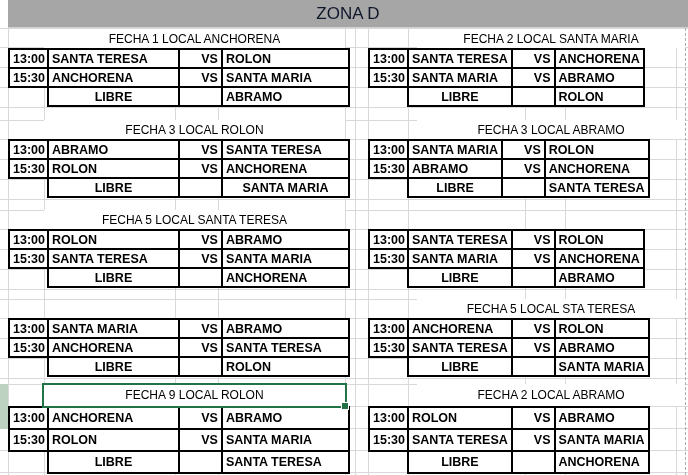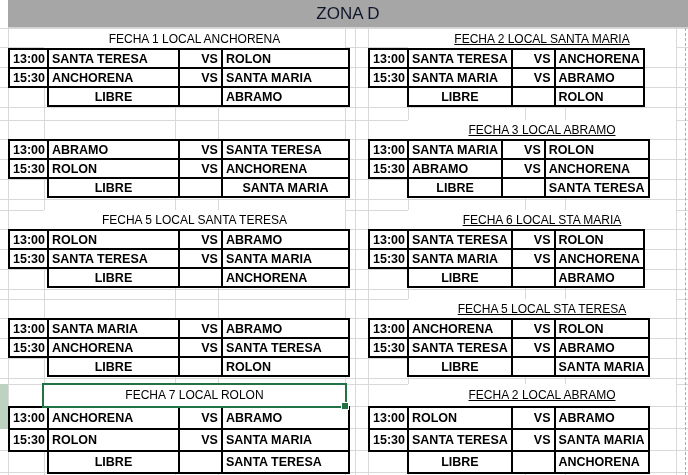--- a/index.html
+++ b/index.html
@@ -12,21 +12,21 @@
         border-left:1px dashed #ababab;z-index:0;}
   
   .title{position:absolute;left:8px;top:0;width:680px;height:28px;background:#a6a6a6;
          border-bottom:1px solid #d1d1d1;display:flex;align-items:center;justify-content:center;
          font-size:17px;color:#0f172a;z-index:1;box-sizing:border-box;}
   
   .pair{position:absolute;left:0;width:608px;z-index:1;}
   .hdr{position:absolute;top:0;height:19px;background:#fff;display:flex;align-items:center;
        justify-content:center;font-size:12px;color:#000;}
   .hdr.L{left:44px;width:301px;}
-  .hdr.R{left:408px;width:268px;text-decoration:underline;}
+  .hdr.R{left:417px;width:268px;}
   table.fx{position:absolute;top:19px;border-collapse:collapse;table-layout:fixed;background:transparent;}
   table.fx.L{left:8px;}
   table.fx.R{left:368px;}
   .fx td{border:2px solid #000;height:17px;padding:0 3px;font-weight:bold;font-size:12.5px;
          white-space:nowrap;overflow:hidden;background:#fff;color:#000;}
   .fx td.time{text-align:center;padding-right:2px;}
   .fx td.vs{text-align:center;padding-left:21px;}
   .fx td.lib{text-align:center;}
   .fx td.c{text-align:center;}
   .fx td.corner{border:none;background:transparent;}
@@ -142,20 +142,21 @@
             <td class="corner"></td>
           <td class="lib">LIBRE</td>
           <td></td>
           <td>ROLON</td>
           </tr>
     </tbody>
       </table>
   </div>
 
   <div class="pair" style="top:120px;height:90px">
+    <div class="hdr L">FECHA 3 LOCAL ROLON</div>
     <table class="fx L">
       <colgroup>
           <col style="width:36px">
           <col style="width:131px">
           <col style="width:43px">
           <col style="width:127px">
         </colgroup>
       <tbody>
           <tr>
             <td class="time">13:00</td>
@@ -231,21 +232,20 @@
           <td>SANTA MARIA</td>
           </tr>
       <tr>
             <td class="corner"></td>
           <td class="lib">LIBRE</td>
           <td></td>
           <td>ANCHORENA</td>
           </tr>
     </tbody>
       </table>
-    <div class="hdr R">FECHA 6 LOCAL STA MARIA</div>
     <table class="fx R">
       <colgroup>
           <col style="width:40px">
           <col style="width:117px">
           <col style="width:40px">
           <col style="width:111px">
         </colgroup>
       <tbody>
           <tr>
             <td class="time">13:00</td>
@@ -323,21 +323,21 @@
             <td class="corner"></td>
           <td class="lib">LIBRE</td>
           <td></td>
           <td class="c">SANTA MARIA</td>
           </tr>
     </tbody>
       </table>
   </div>
 
   <div class="pair tall" style="top:384px;height:91px">
-    <div class="hdr L">FECHA 7 LOCAL ROLON</div>
+    <div class="hdr L">FECHA 9 LOCAL ROLON</div>
     <table class="fx L">
       <colgroup>
           <col style="width:36px">
           <col style="width:131px">
           <col style="width:43px">
           <col style="width:127px">
         </colgroup>
       <tbody>
           <tr>
             <td class="time">13:00</td>

